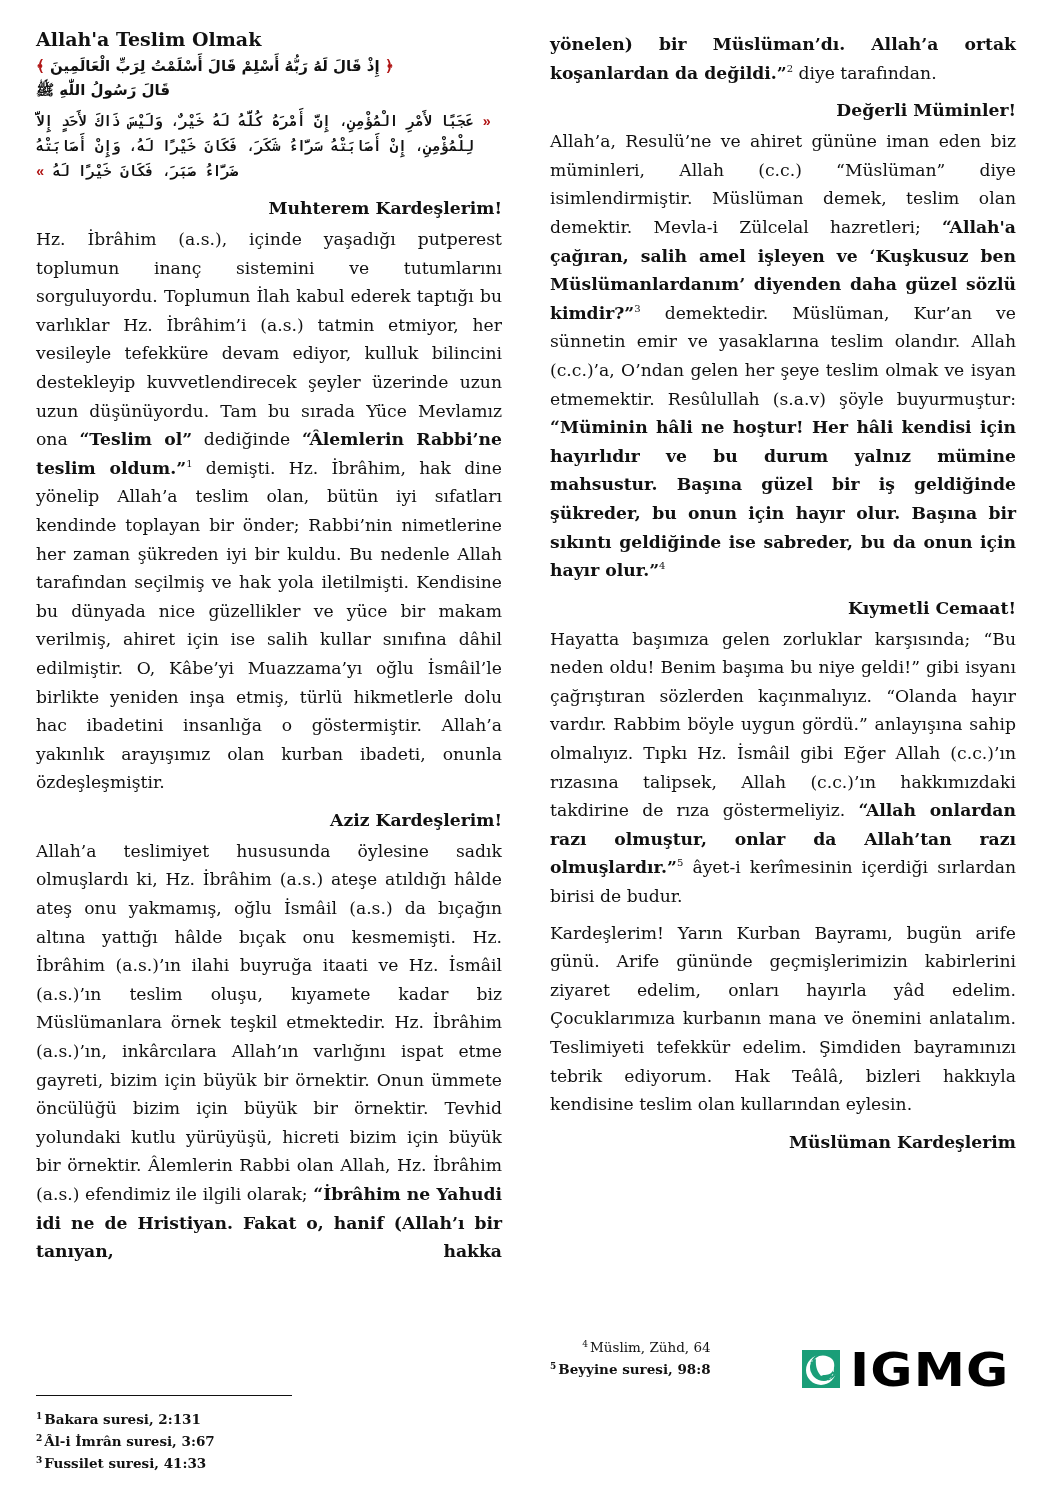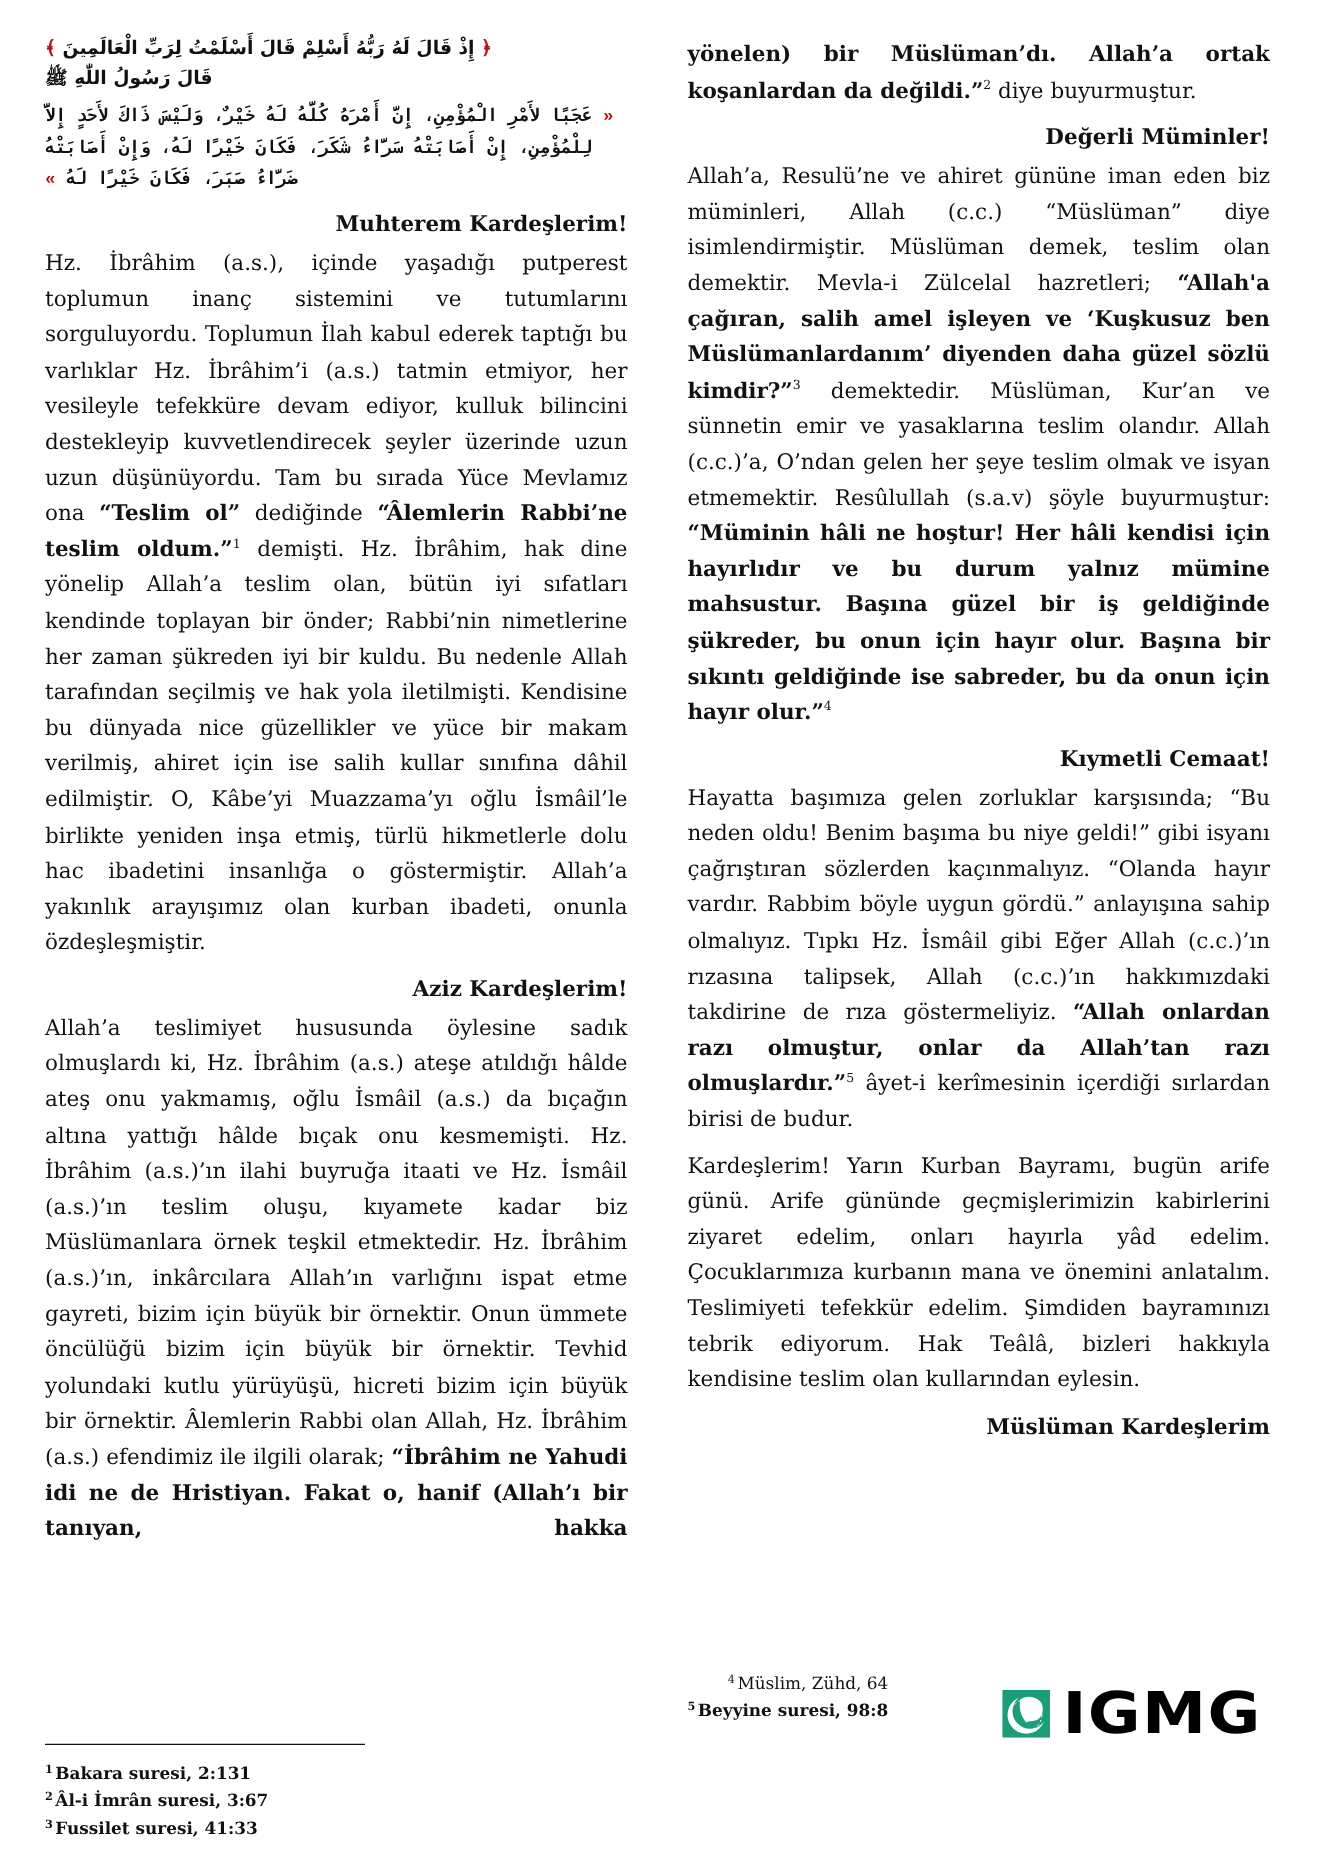--- a/index.html
+++ b/index.html
@@ -27,28 +27,29 @@
     .orn { color: #b01515; }
     .heading { font-weight: bold; margin: 10px 0 4px 0; font-size: 17.2px; line-height: 26px; text-align: right; }
     .gap { height: 8px; }
     .fn-rule { position: absolute; left: 36px; top: 1395px; width: 256px; height: 0; border-top: 1.5px solid #111; }
     .fn-block { position: absolute; font-size: 13.5px; line-height: 22px; }
     .fn-block .fn { margin: 0; white-space: nowrap; }
     .fn .num { font-size: 9px; vertical-align: super; line-height: 0; margin-right: 2px; }
     .fn.bold { font-weight: bold; }
     #fn-left { left: 36px; top: 1408px; }
     #fn-right { left: 550px; top: 1336px; text-align: right; }
-    #logo { position: absolute; left: 802px; top: 1350px; display: flex; align-items: flex-end; gap: 10px; }
+    #logo { position: absolute; left: 802px; top: 1350px; display: flex; align-items: flex-start; gap: 10px; }
     #logo-mark { width: 38px; height: 38px; background: #1a9e78; position: relative; overflow: hidden; }
     #logo-text { font-family: "DejaVu Sans", sans-serif; font-weight: bold; font-size: 46px; letter-spacing: 1px; line-height: 40px; color: #000; transform: scaleX(1.12); transform-origin: left center; }
   </style>
 </head>
 <body>
 
 <div id="col-left" class="col">
+  <p class="title">Allah'a Teslim Olmak</p>
 
   <p class="arabic">
     <span class="orn">﴿</span>
     <span>إِذْ قَالَ لَهُ رَبُّهُ أَسْلِمْ قَالَ أَسْلَمْتُ لِرَبِّ الْعَالَمِينَ</span>
     <span class="orn">﴾</span>
   </p>
   <p class="arabic">قَالَ رَسُولُ اللّٰهِ ﷺ</p>
   <p class="arabic hadith">
     <span class="orn">«</span>
     <span>عَجَبًا لأَمْرِ الْمُؤْمِنِ، إِنَّ أَمْرَهُ كُلَّهُ لَهُ خَيْرٌ، وَلَيْسَ ذَاكَ لأَحَدٍ إِلاَّ لِلْمُؤْمِنِ، إِنْ أَصَابَتْهُ سَرَّاءُ شَكَرَ، فَكَانَ خَيْرًا لَهُ، وَإِنْ أَصَابَتْهُ ضَرَّاءُ صَبَرَ، فَكَانَ خَيْرًا لَهُ</span>
@@ -63,21 +64,21 @@
 </div>
 
 <div class="fn-rule"></div>
 <div id="fn-left" class="fn-block">
   <p class="fn bold"><span class="num">1</span><span>Bakara suresi, 2:131</span></p>
   <p class="fn bold"><span class="num">2</span><span>Âl-i İmrân suresi, 3:67</span></p>
   <p class="fn bold"><span class="num">3</span><span>Fussilet suresi, 41:33</span></p>
 </div>
 
 <div id="col-right" class="col">
-  <p class="justify"><span class="b">yönelen) bir Müslüman’dı. Allah’a ortak koşanlardan da değildi.”</span><sup>2</sup><span> diye buyurmuştur.</span></p>
+  <p class="justify"><span class="b">yönelen) bir Müslüman’dı. Allah’a ortak koşanlardan da değildi.”</span><sup>2</sup><span> diye tarafından.</span></p>
 
   <p class="heading">Değerli Müminler!</p>
   <p class="justify"><span>Allah’a, Resulü’ne ve ahiret gününe iman eden biz müminleri, Allah (c.c.) “Müslüman” diye isimlendirmiştir. Müslüman demek, teslim olan demektir. Mevla-i Zülcelal hazretleri; </span><span class="b">“Allah'a çağıran, salih amel işleyen ve ‘Kuşkusuz ben Müslümanlardanım’ diyenden daha güzel sözlü kimdir?”</span><sup>3</sup><span> demektedir. Müslüman, Kur’an ve sünnetin emir ve yasaklarına teslim olandır. Allah (c.c.)’a, O’ndan gelen her şeye teslim olmak ve isyan etmemektir. Resûlullah (s.a.v) şöyle buyurmuştur: </span><span class="b">“Müminin hâli ne hoştur! Her hâli kendisi için hayırlıdır ve bu durum yalnız mümine mahsustur. Başına güzel bir iş geldiğinde şükreder, bu onun için hayır olur. Başına bir sıkıntı geldiğinde ise sabreder, bu da onun için hayır olur.”</span><sup>4</sup></p>
 
   <p class="heading">Kıymetli Cemaat!</p>
   <p class="justify"><span>Hayatta başımıza gelen zorluklar karşısında; “Bu neden oldu! Benim başıma bu niye geldi!” gibi isyanı çağrıştıran sözlerden kaçınmalıyız. “Olanda hayır vardır. Rabbim böyle uygun gördü.” anlayışına sahip olmalıyız. Tıpkı Hz. İsmâil gibi Eğer Allah (c.c.)’ın rızasına talipsek, Allah (c.c.)’ın hakkımızdaki takdirine de rıza göstermeliyiz. </span><span class="b">“Allah onlardan razı olmuştur, onlar da Allah’tan razı olmuşlardır.”</span><sup>5</sup><span> âyet-i kerîmesinin içerdiği sırlardan birisi de budur.</span></p>
   <div class="gap"></div>
   <p class="justify">Kardeşlerim! Yarın Kurban Bayramı, bugün arife günü. Arife gününde geçmişlerimizin kabirlerini ziyaret edelim, onları hayırla yâd edelim. Çocuklarımıza kurbanın mana ve önemini anlatalım. Teslimiyeti tefekkür edelim. Şimdiden bayramınızı tebrik ediyorum. Hak Teâlâ, bizleri hakkıyla kendisine teslim olan kullarından eylesin.</p>
 
   <p class="heading">Müslüman Kardeşlerim</p>

